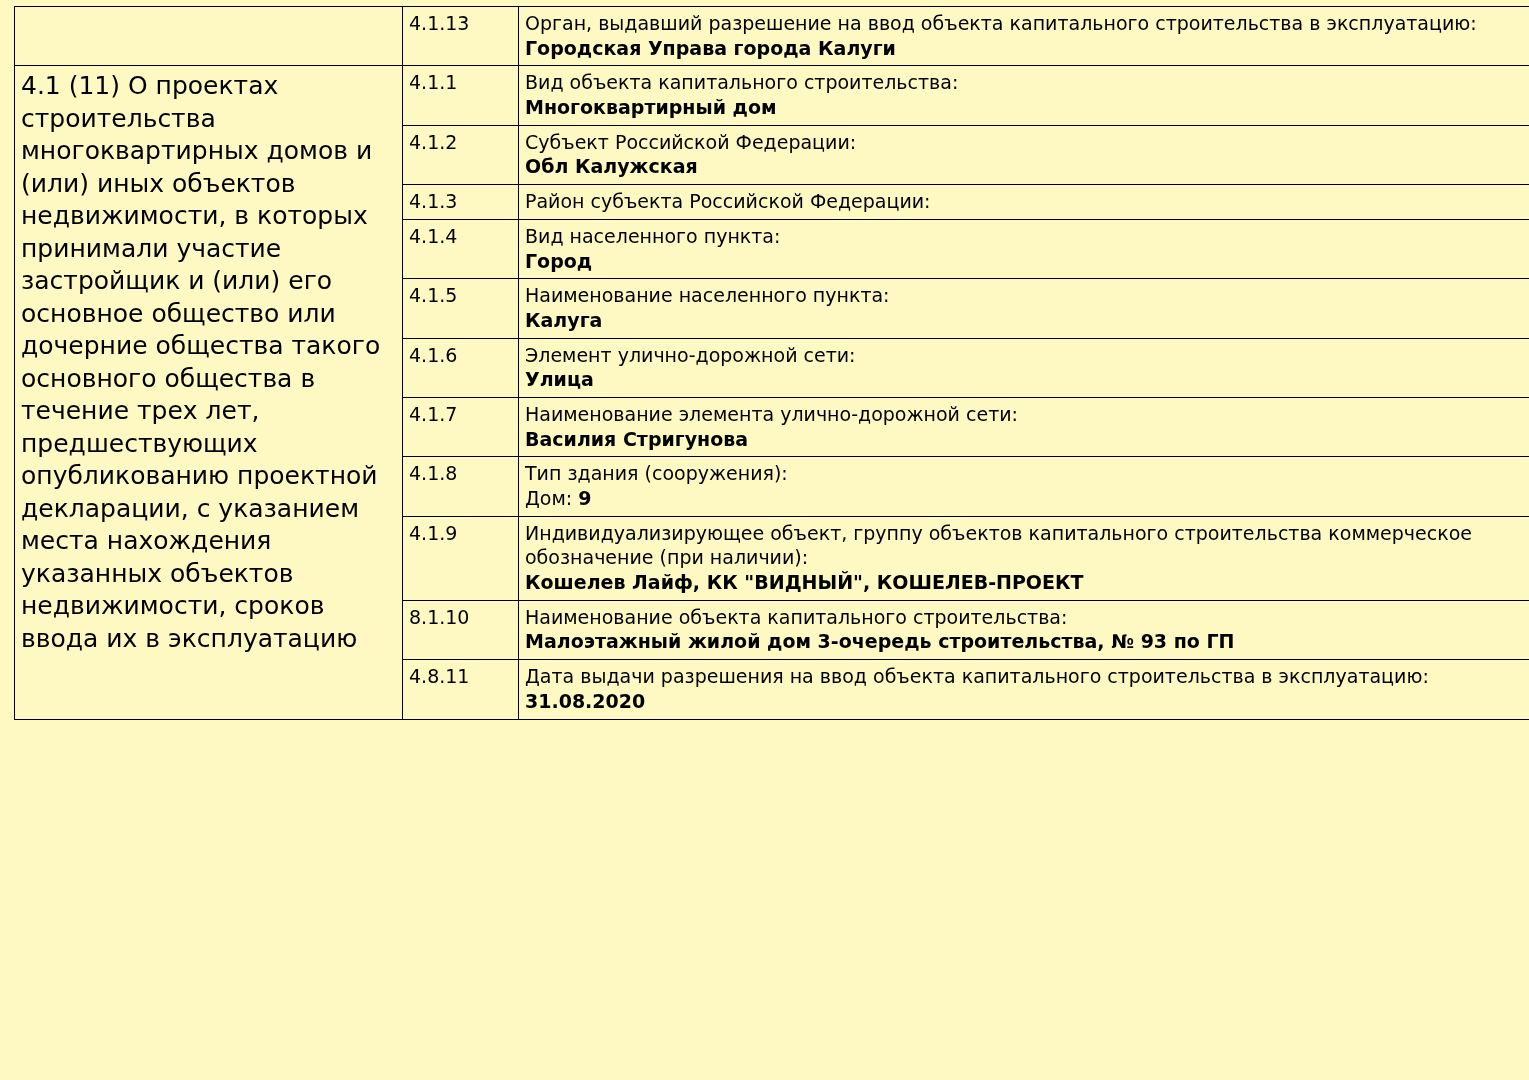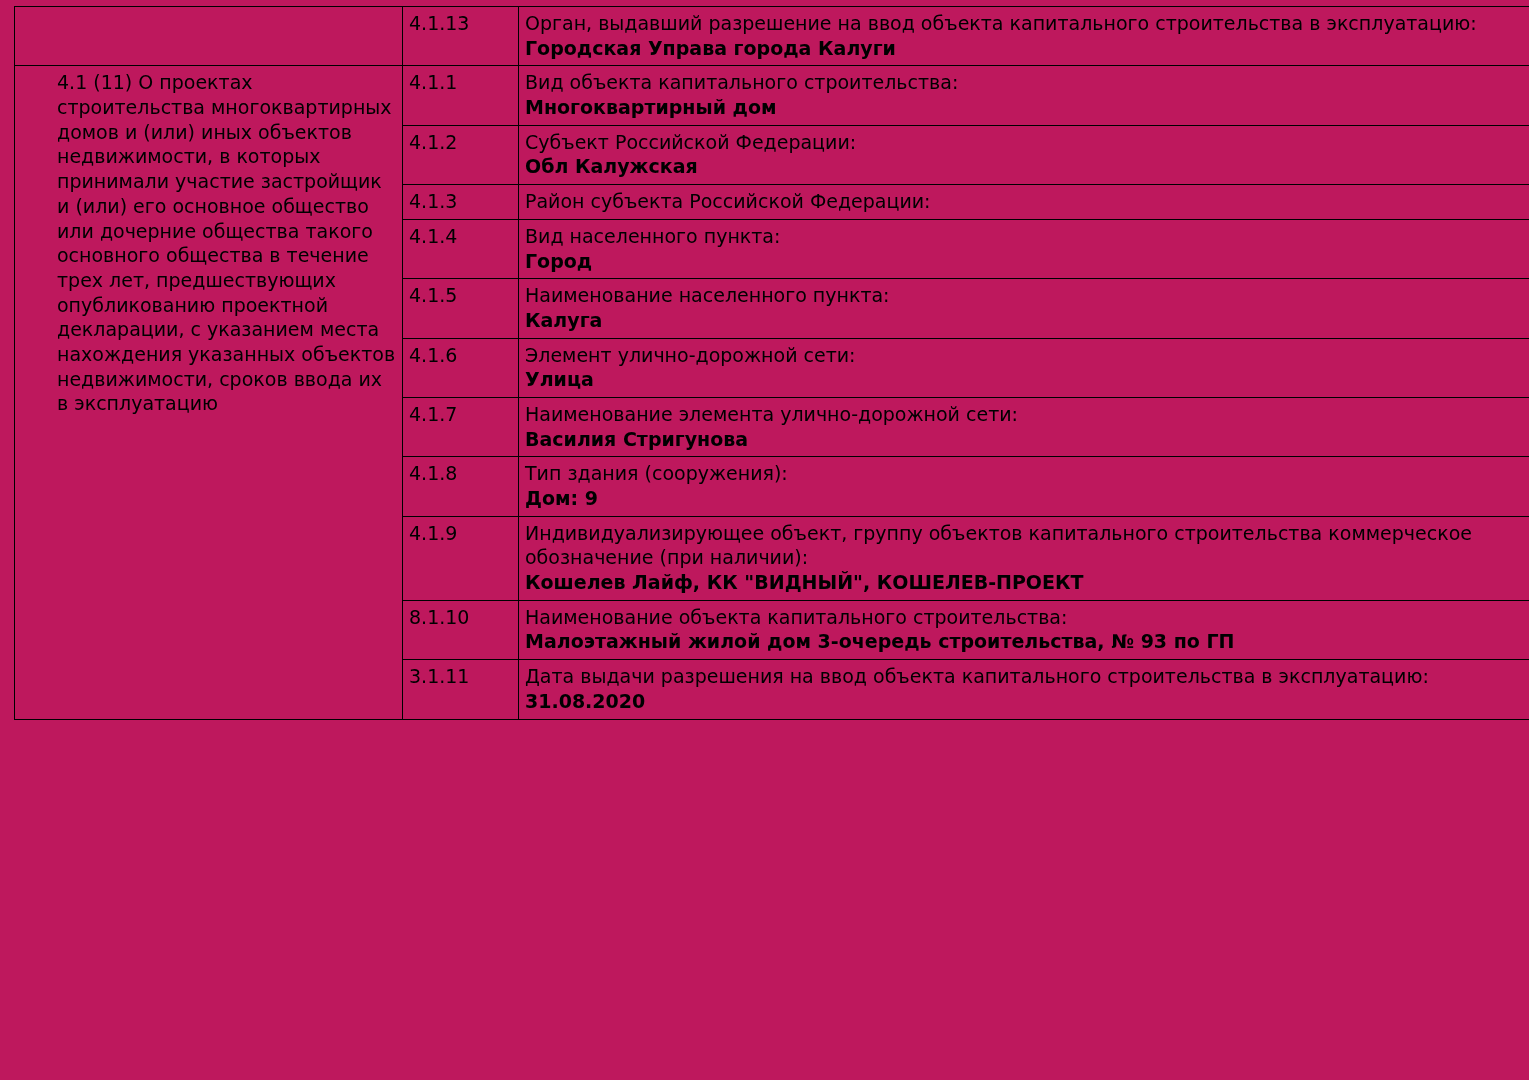--- a/index.html
+++ b/index.html
@@ -9,21 +9,21 @@
   }
   body {
     font-family: "DejaVu Sans", sans-serif;
     color: #000000;
   }
   .page {
     width: 1529px;
     min-height: 1080px;
     box-sizing: border-box;
     padding: 6px 14px 0 14px;
-    background: #be185d;
+    background: #fef9c3;
   }
   table.decl {
     border-collapse: collapse;
     width: 1501px;
     table-layout: fixed;
   }
   table.decl td {
     border: 1.5px solid #000000;
     vertical-align: top;
     padding: 4px 6px 5px 6px;
@@ -38,28 +38,27 @@
     display: block;
   }
   .value {
     font-weight: bold;
     display: block;
   }
   .value.inline-after {
     display: inline;
   }
   .inline-label {
-    font-weight: bold;
+    font-weight: normal;
   }
   .vmid { vertical-align: middle; }
   .desc-text {
     display: block;
-    font-size: 19px;
+    font-size: 25px;
     line-height: 1.30;
-    margin-left: 36px;
   }
 </style>
 </head>
 <body>
 
 <div class="page">
   <table class="decl">
     <tbody>
 
       <tr>
@@ -148,21 +147,21 @@
 
       <tr>
         <td class="col-code vmid">8.1.10</td>
         <td class="col-value">
           <span class="label">Наименование объекта капитального строительства:</span>
           <span class="value">Малоэтажный жилой дом 3-очередь строительства, № 93 по ГП</span>
         </td>
       </tr>
 
       <tr>
-        <td class="col-code vmid">3.1.11</td>
+        <td class="col-code vmid">4.8.11</td>
         <td class="col-value">
           <span class="label">Дата выдачи разрешения на ввод объекта капитального строительства в эксплуатацию:</span>
           <span class="value">31.08.2020</span>
         </td>
       </tr>
 
     </tbody>
   </table>
 </div>
 

